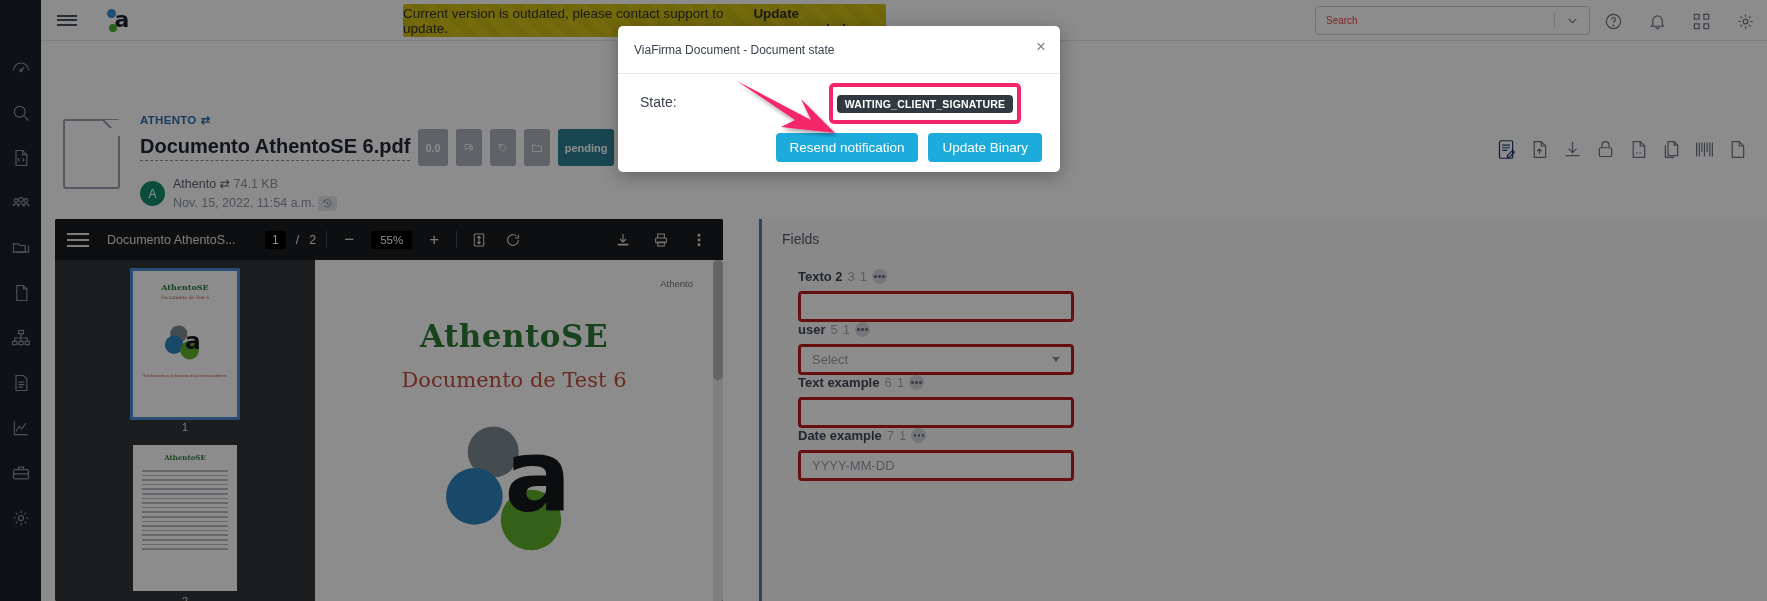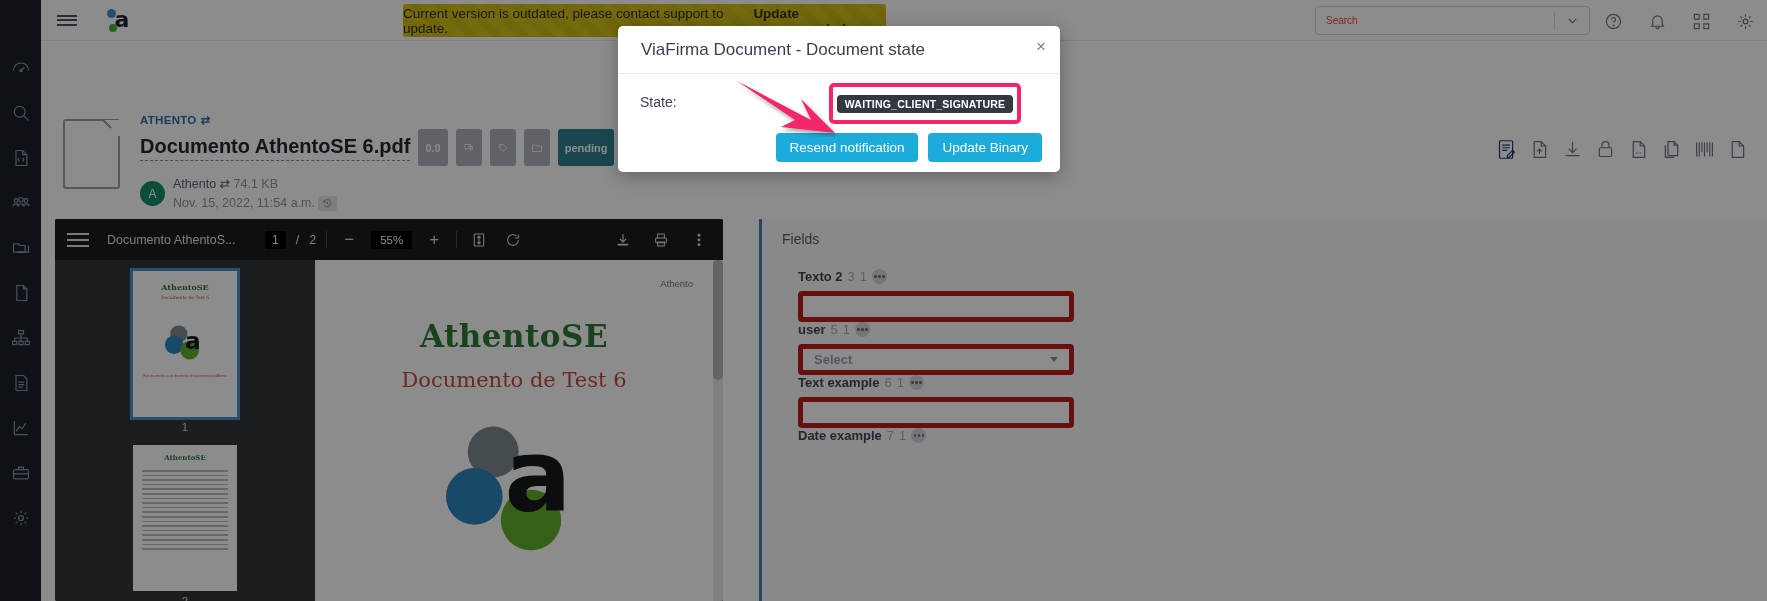--- a/index.html
+++ b/index.html
@@ -182,35 +182,35 @@
   #fields-list { padding: 22px 0 0 36px; }
   .field { width: 276px; }
   .field-label { font-size: 13px; font-weight: 700; color:#3f4654; display:flex; align-items:center; gap:5px; }
   .field-label .num { font-weight: 400; color:#a9aeb8; }
   .dots {
     width:15px;height:15px;border-radius:50%;background:#d4d7dc;display:inline-flex;
     align-items:center;justify-content:center;gap:1.5px;
   }
   .dots i { width:2.5px;height:2.5px;border-radius:50%;background:#6d7380;display:block; }
   .field-input {
-    margin-top: 7px; height: 31px; border: 5px solid #b91c1c; border-radius: 4px;
+    margin-top: 7px; height: 31px; border: 3px solid #b91c1c; border-radius: 4px;
     background:#fff; display:flex; align-items:center; padding: 0 11px;
-    font-size: 13px; color: #9aa0ab; font-weight: bold;
+    font-size: 13px; color: #9aa0ab;
   }
   .field-input.select { justify-content: space-between; }
   .caret { width:0;height:0;border-left:4px solid transparent;border-right:4px solid transparent;border-top:5px solid #888e99; }
 
   
   #modal {
     position: absolute; left: 618px; top: 26px; width: 442px; height: 146px;
     background: #fff; border-radius: 5px; z-index: 100;
     box-shadow: 0 4px 18px rgba(0,0,0,.3);
   }
   #modal-head { height: 47px; display:flex; align-items:center; padding: 0 16px; position:relative; }
-  #modal-title { font-size: 17px; color: #3a4150; font-weight: 400; margin-left: 7px; }
+  #modal-title { font-size: 12px; color: #3a4150; font-weight: 400; }
   #modal-close {
     position:absolute; right: 14px; top: 12px; font-size: 17px; color:#7b818c; line-height:1; cursor:pointer;
   }
   #modal-body { border-top: 1px solid #e6e8ec; padding: 14px 22px 0 22px; display:flex; align-items:flex-start; }
   #state-label { font-size: 14px; color:#3a4150; margin-top: 6px; }
   #state-box {
     position:absolute; left: 211px; top: 57px; width: 192px; height: 41px;
     border: 4px solid #f4256b; border-radius: 5px; background:#fff;
     display:flex; align-items:center; justify-content:center;
   }
@@ -649,20 +649,21 @@
           <div class="field-label">
             <span>Date example</span>
             <span class="num">7</span>
             <span class="num">1</span>
             <span class="dots">
                 <i></i>
                 <i></i>
                 <i></i>
               </span>
           </div>
+          <div class="field-input">YYYY-MM-DD</div>
         </div>
 
       </div>
     </div>
 
   </div>
 
   <div id="dim"></div>
 
   <div id="modal">

